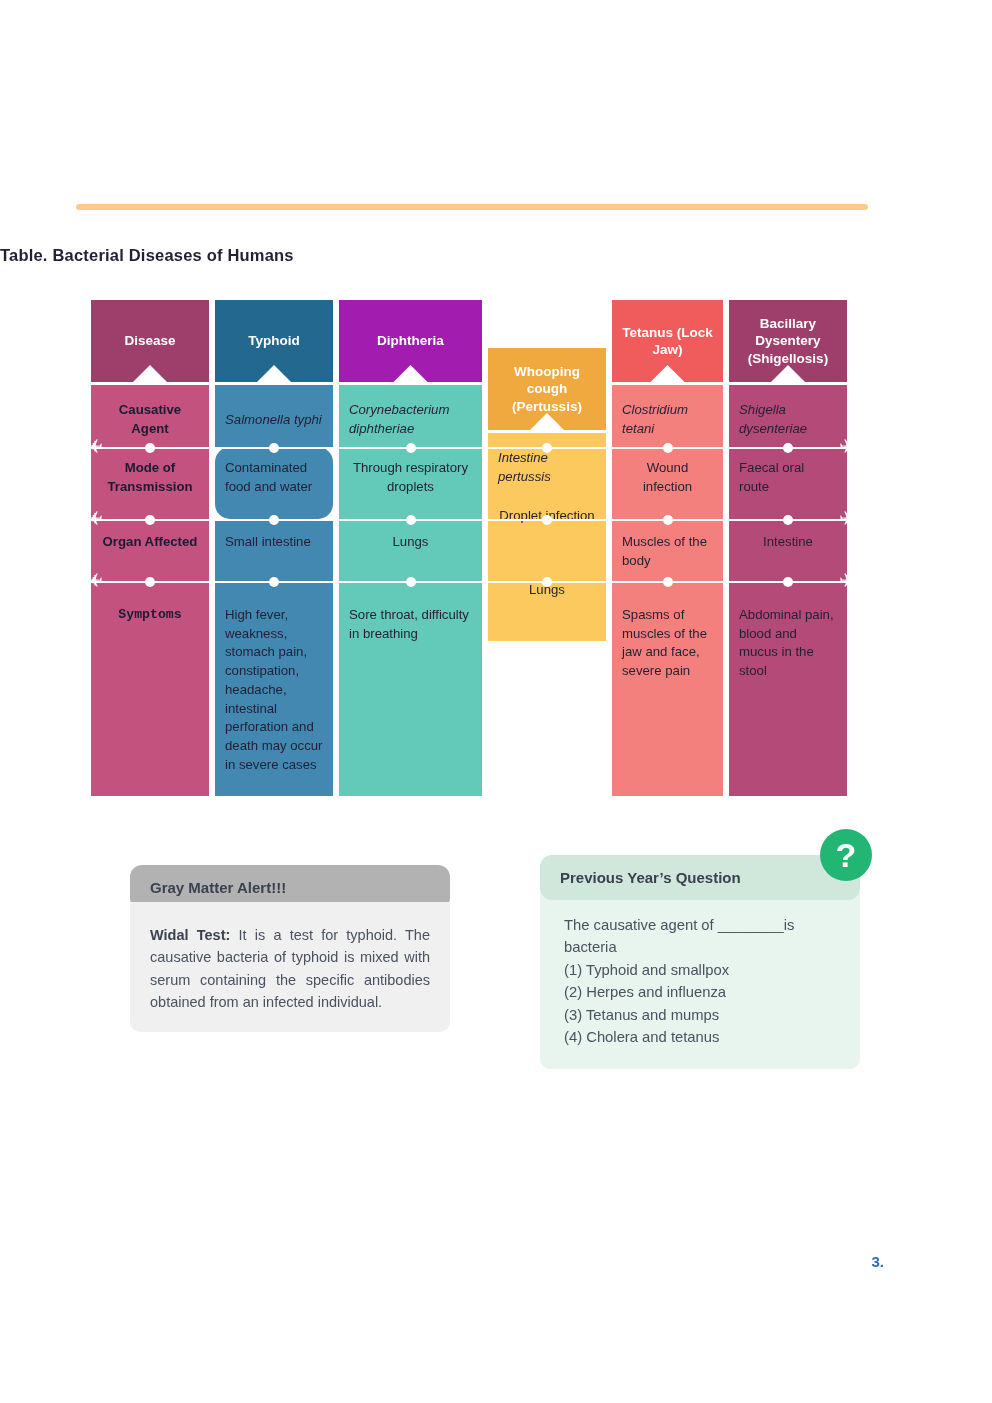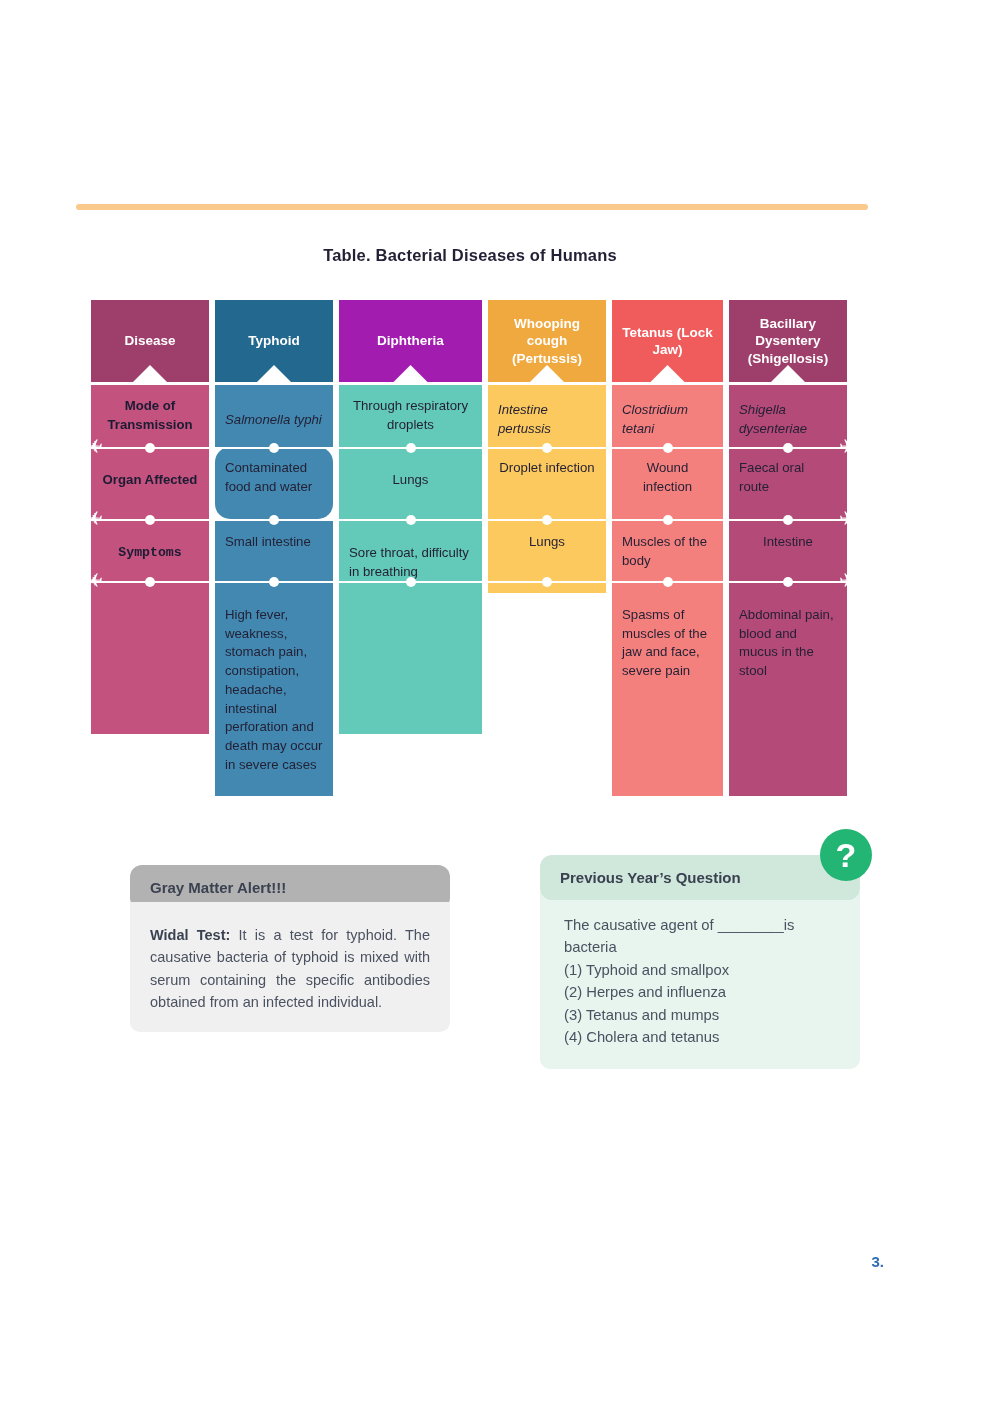--- a/index.html
+++ b/index.html
@@ -24,21 +24,21 @@
     width: 792px; height: 6px;
     background: #FAC98C;
     border-radius: 3px;
   }
 
   
   .table-title {
     position: absolute;
     left: 0; top: 246px;
     width: 940px;
-    text-align: center;
+    text-align: left;
     font-size: 16.5px;
     font-weight: bold;
     color: #231f34;
     letter-spacing: .2px;
   }
 
   
   .table-wrap {
     position: absolute;
     left: 91px; top: 300px;
@@ -217,47 +217,49 @@
 
   <div class="top-rule"></div>
 
   <div class="table-title">Table. Bacterial Diseases of Humans</div>
 
   <div class="table-wrap">
 
     <div class="col col-0">
       <div class="cell-head" style="background: rgb(158, 63, 107);">Disease</div>
       <div class="body-stack">
+        <div class="cell labelcell r-agent" style="background: rgb(196, 82, 126);">Causative Agent</div>
         <div class="cell labelcell r-trans" style="background: rgb(196, 82, 126);">Mode of Transmission</div>
         <div class="cell labelcell r-organ" style="background: rgb(196, 82, 126);">Organ Affected</div>
         <div class="cell labelcell r-symp" style="background: rgb(196, 82, 126); font-family: Liberation Mono, monospace;">Symptoms</div>
       </div>
     </div>
 
     <div class="col col-1">
       <div class="cell-head" style="background: rgb(35, 104, 143);">Typhoid</div>
       <div class="body-stack">
         <div class="cell italic left r-agent" style="background: rgb(66, 136, 176);">Salmonella typhi</div>
         <div class="cell left r-trans" style="background: rgb(66, 136, 176); border-radius: 15px;">Contaminated food and water</div>
         <div class="cell left r-organ" style="background: rgb(66, 136, 176);">Small intestine</div>
         <div class="cell left r-symp" style="background: rgb(66, 136, 176);">High fever, weakness, stomach pain, constipation, headache, intestinal perforation and death may occur in severe cases</div>
       </div>
     </div>
 
     <div class="col col-2">
       <div class="cell-head" style="background: #a21caf;">Diphtheria</div>
       <div class="body-stack">
+        <div class="cell italic left r-agent" style="background: rgb(99, 201, 184);">Corynebacterium diphtheriae</div>
         <div class="cell center r-trans" style="background: rgb(99, 201, 184);">Through respiratory droplets</div>
         <div class="cell center r-organ" style="background: rgb(99, 201, 184);">Lungs</div>
         <div class="cell left r-symp" style="background: rgb(99, 201, 184);">Sore throat, difficulty in breathing</div>
       </div>
     </div>
 
     <div class="col col-3">
-      <div class="cell-head left-align" style="background: rgb(240, 169, 63);">Whooping cough (Pertussis)</div>
+      <div class="cell-head left-align" style="background: rgb(240, 169, 63); margin-top: 48px;">Whooping cough (Pertussis)</div>
       <div class="body-stack">
         <div class="cell italic left r-agent" style="background: rgb(251, 201, 94);">Intestine pertussis</div>
         <div class="cell center r-trans" style="background: rgb(251, 201, 94);">Droplet infection</div>
         <div class="cell center r-organ" style="background: rgb(251, 201, 94);">Lungs</div>
       </div>
     </div>
 
     <div class="col col-4">
       <div class="cell-head" style="background: rgb(240, 92, 92);">Tetanus (Lock Jaw)</div>
       <div class="body-stack">

